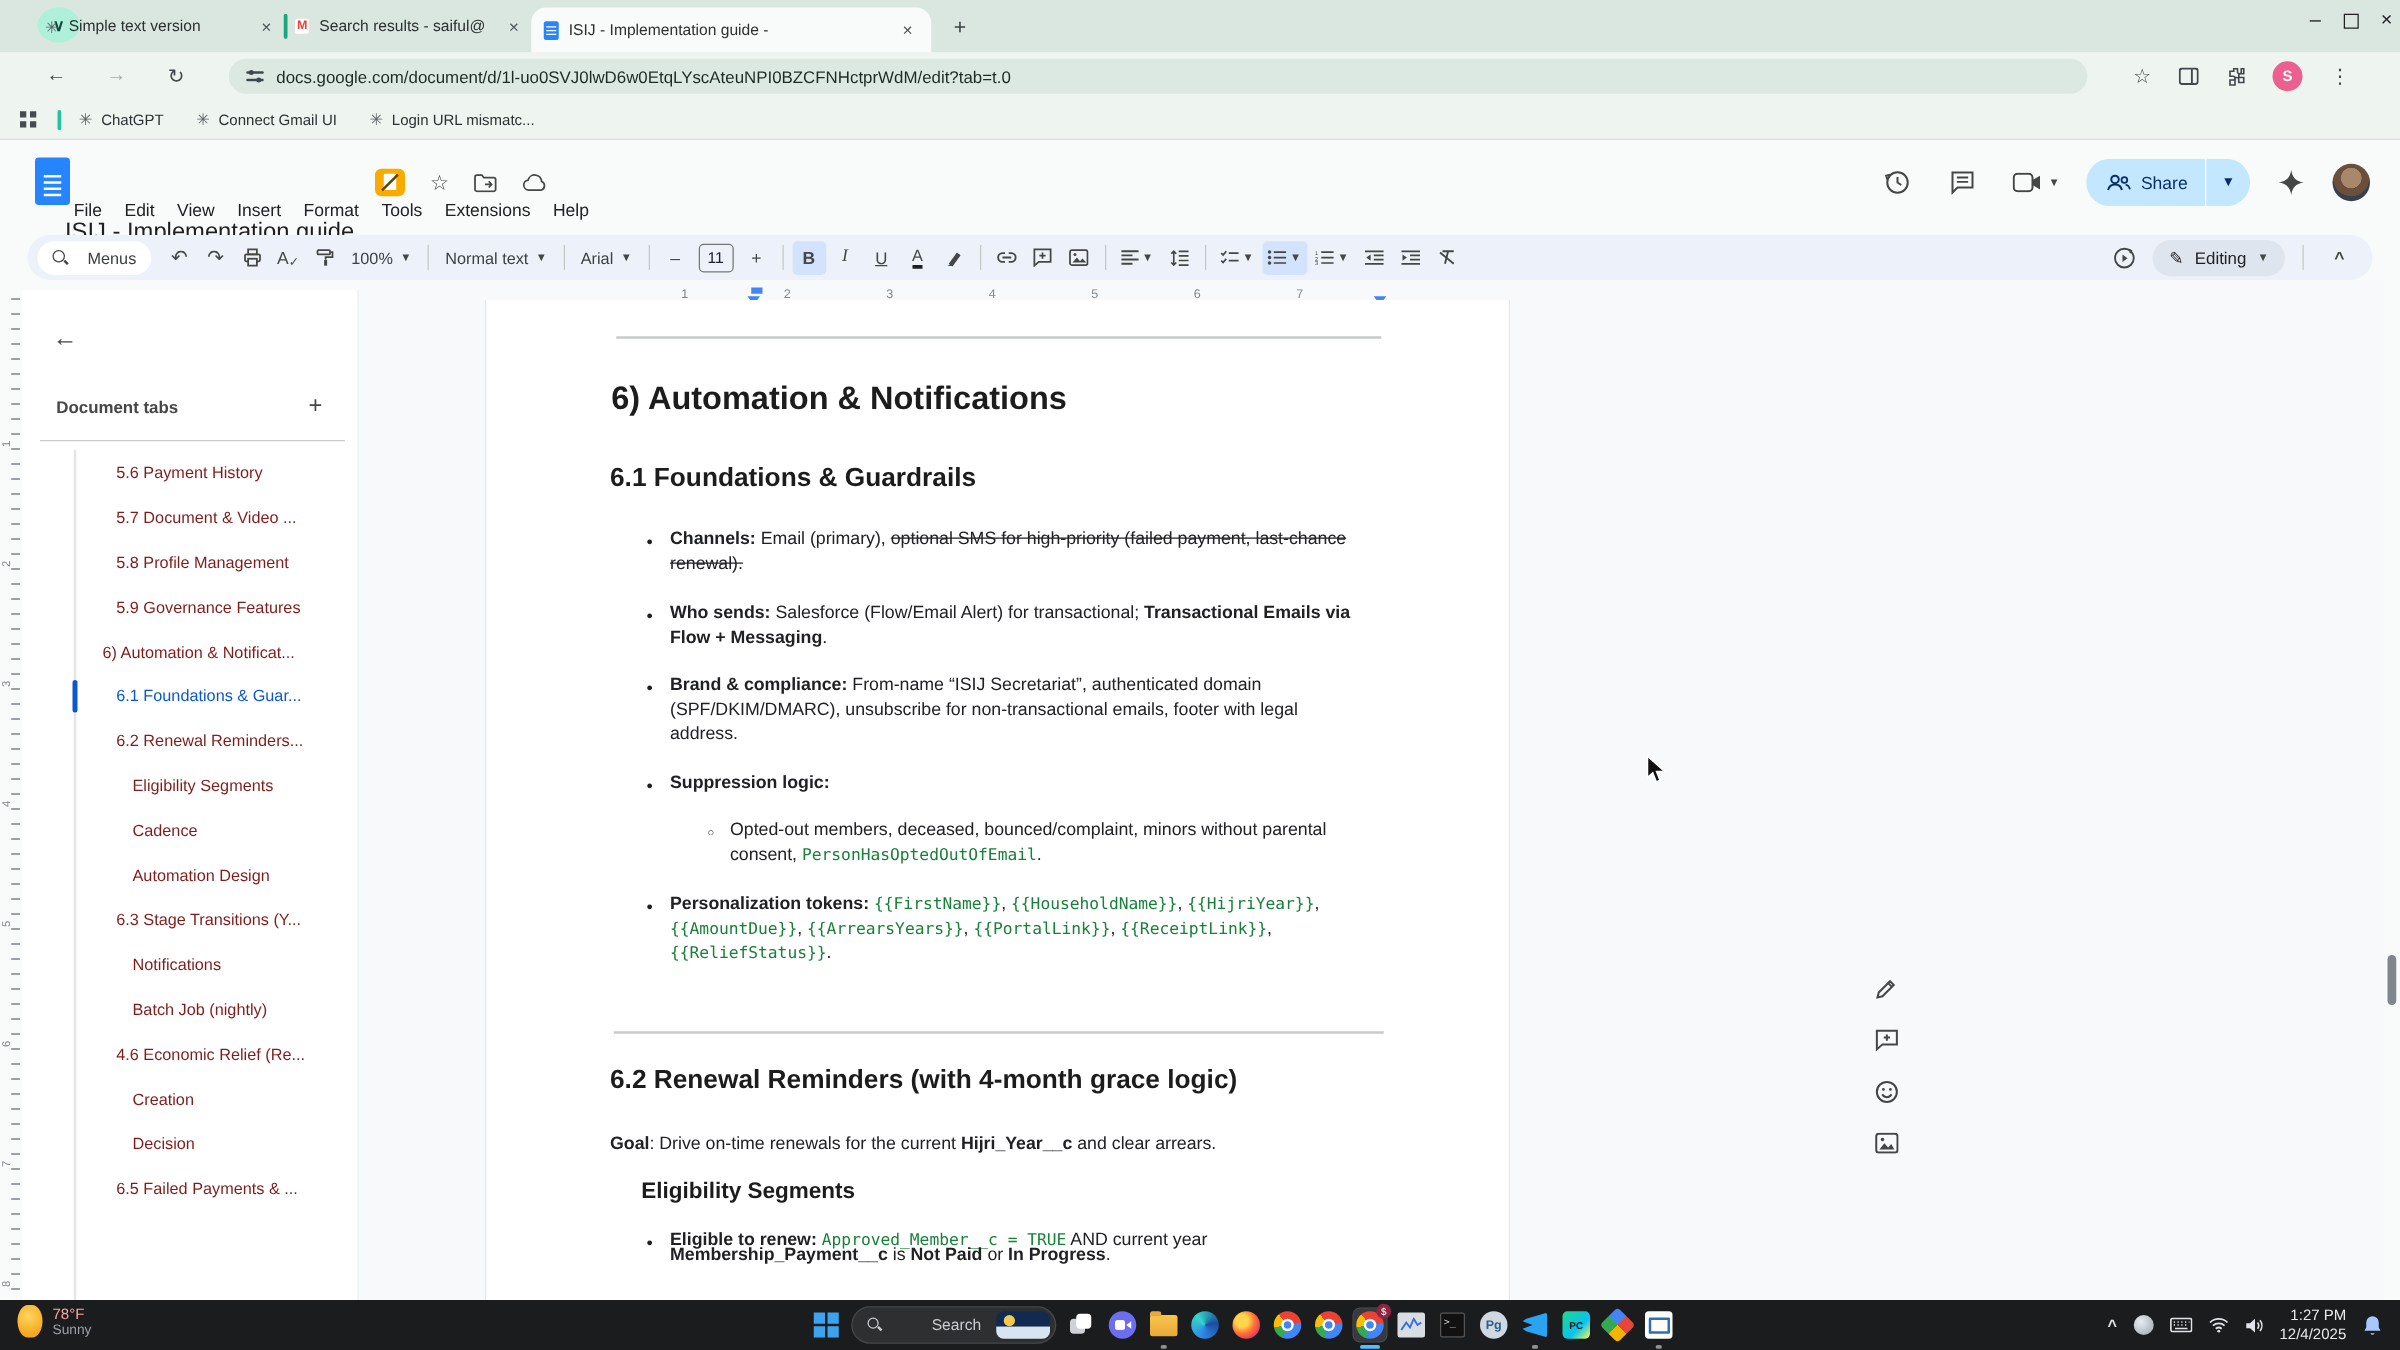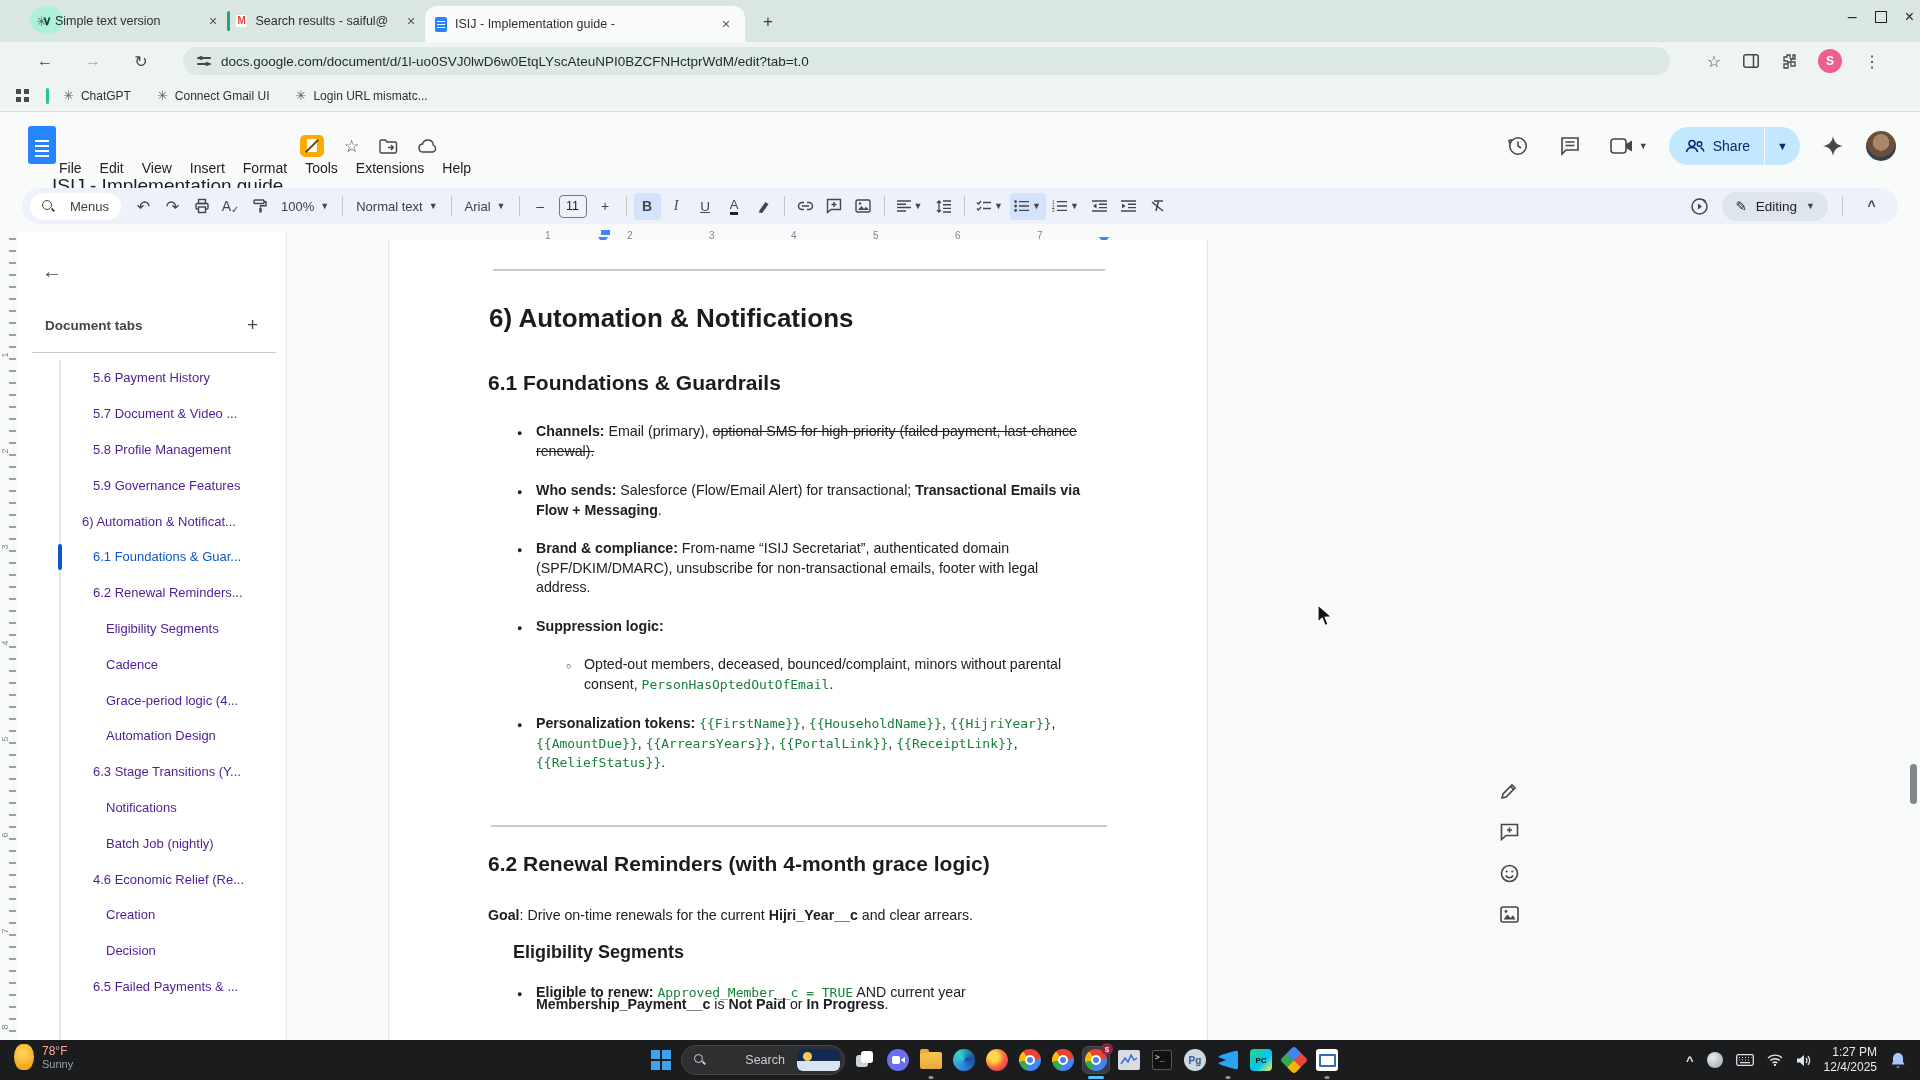--- a/index.html
+++ b/index.html
@@ -94,21 +94,21 @@
   #vruler .ticks{position:absolute;left:9px;top:0;width:7px;height:812px;
     background:repeating-linear-gradient(180deg,transparent 0 10.5px,#9aa0a6 10.5px 12px);}
   .vnum{position:absolute;left:-2px;width:14px;text-align:center;font-size:9px;color:#80868b;transform:rotate(-90deg);}
   #sidepanel{left:18px;top:232px;width:269px;height:808px;background:#fff;border-right:1px solid #e8ebe9;box-sizing:border-box;}
   #sbback{position:absolute;left:24px;top:28px;font-size:20px;color:#444746;}
   #sbhdr{position:absolute;left:27px;top:86px;font-size:13.5px;font-weight:bold;color:#444746;}
   #sbplus{position:absolute;right:28px;top:82px;font-size:19px;color:#444746;}
   #sbdivider{position:absolute;left:14px;top:120px;width:244px;height:1px;background:#c9ccca;}
   #sbguide{position:absolute;left:41px;top:128px;width:1.5px;height:680px;background:#e4e6e4;}
   #sblist{position:absolute;left:0;top:128px;width:269px;}
-  .si{height:35.8px;display:flex;align-items:center;font-size:13px;color:#4c1d95;white-space:nowrap;position:relative;}
+  .si{height:35.8px;display:flex;align-items:center;font-size:13px;color:#7f1d1d;white-space:nowrap;position:relative;}
   .si.lv1{padding-left:64px;}
   .si.lv2{padding-left:75px;}
   .si.lv3{padding-left:88px;}
   .si.active{color:#0b57d0;}
   .si.active .bar{position:absolute;left:40px;top:5px;width:3.5px;height:26px;background:#0b57d0;border-radius:2px;}
 
   
   #canvas{left:287px;top:224px;width:1621px;height:816px;background:#f8f9fa;}
   #page{position:absolute;left:101px;top:16px;width:818px;height:800px;background:#fff;border-left:1px solid #e6e8ea;border-right:1px solid #e6e8ea;}
   #hruler{position:absolute;left:101px;top:4px;width:818px;height:22px;}
@@ -527,23 +527,20 @@
       <div class="si lv2">
           <span>6.2 Renewal Reminders...</span>
         </div>
       <div class="si lv3">
           <span>Eligibility Segments</span>
         </div>
       <div class="si lv3">
           <span>Cadence</span>
         </div>
       <div class="si lv3">
-          <span>Grace-period logic (4...</span>
-        </div>
-      <div class="si lv3">
           <span>Automation Design</span>
         </div>
       <div class="si lv2">
           <span>6.3 Stage Transitions (Y...</span>
         </div>
       <div class="si lv3">
           <span>Notifications</span>
         </div>
       <div class="si lv3">
           <span>Batch Job (nightly)</span>

